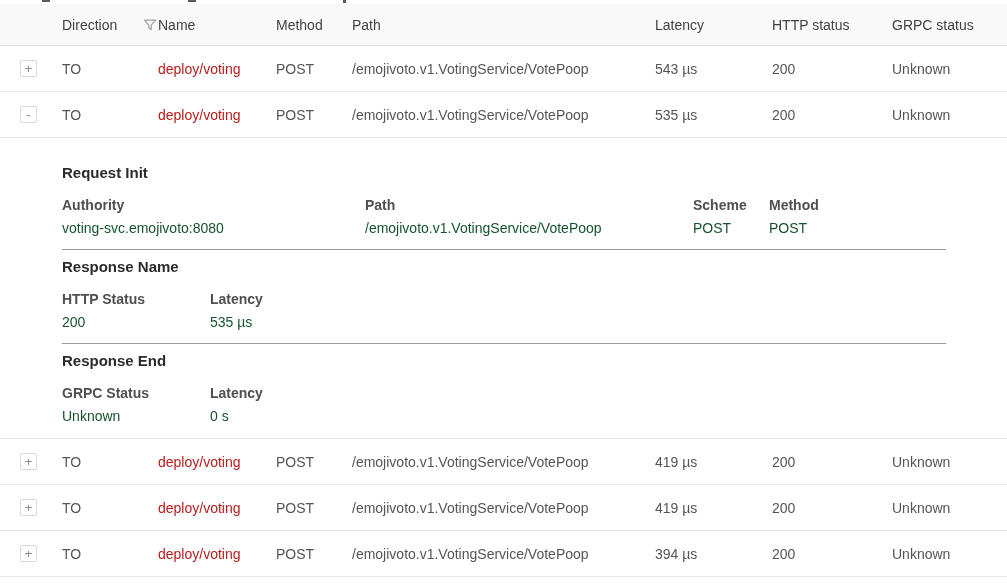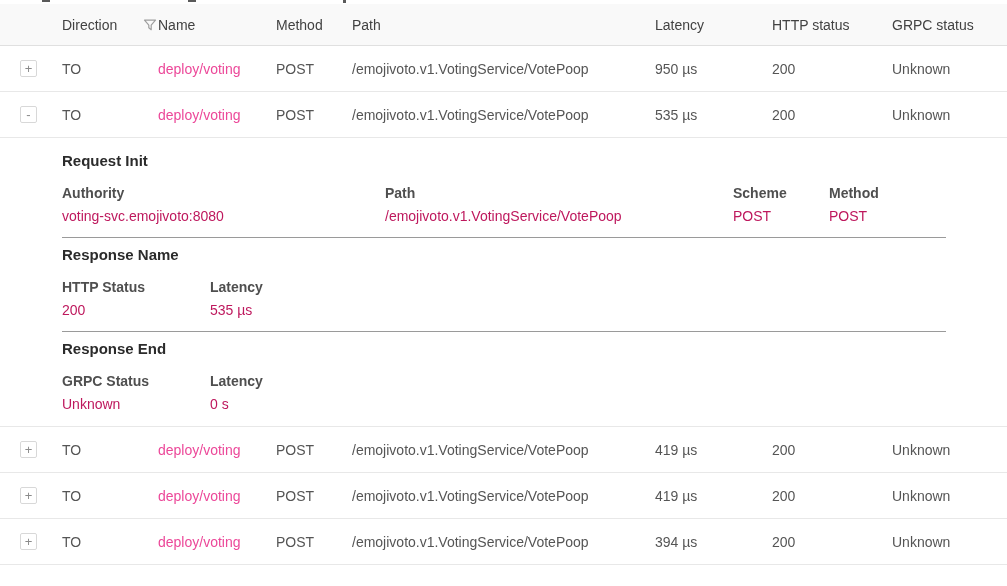--- a/index.html
+++ b/index.html
@@ -48,43 +48,43 @@
     border-radius: 2px;
     background: #ffffff;
     color: #8a8a8a;
     font-size: 13px;
     line-height: 1;
     display: flex; align-items: center; justify-content: center;
     font-family: "Liberation Sans", sans-serif;
     cursor: pointer;
   }
   .cell { white-space: nowrap; overflow: hidden; }
-  .link { color: #ec4899; text-decoration: none; cursor: pointer; }
+  .link { color: #b91c1c; text-decoration: none; cursor: pointer; }
 
   .detail {
     padding: 14px 61px 14px 62px;
     border-bottom: 1px solid #e8e8e8;
     background: #ffffff;
   }
   .section-title {
     font-size: 15px;
     font-weight: bold;
     color: #2b2b2b;
     margin-top: 8px;
   }
   .fields {
     display: grid;
     margin-top: 16px;
     font-size: 14px;
   }
-  .fields-request  { grid-template-columns: 303px 328px 76px 73px 1fr; gap: 20px; }
+  .fields-request  { grid-template-columns: 303px 328px 76px 73px 1fr; }
   .fields-resp-init { grid-template-columns: 148px 1fr; }
   .fields-resp-end  { grid-template-columns: 148px 152px 1fr; }
   .field-label { font-weight: bold; color: #4f4f4f; margin-bottom: 7px; white-space: nowrap; }
-  .field-value { color: #be185d; white-space: nowrap; }
+  .field-value { color: #14532d; white-space: nowrap; }
   .section-divider {
     border-bottom: 1px solid #9a9a9a;
     margin-top: 13px;
     margin-bottom: 7px;
   }
 </style>
 </head>
 <body>
 
 <div class="top-strip">
@@ -114,41 +114,41 @@
   </div>
 
   <div class="grid-row data-row">
     <div class="cell">
         <button class="expand-btn">+</button>
       </div>
     <div class="cell">TO</div>
     <div class="cell"><a class="link">deploy/voting</a></div>
     <div class="cell">POST</div>
     <div class="cell">/emojivoto.v1.VotingService/VotePoop</div>
-    <div class="cell">950 µs</div>
+    <div class="cell">543 µs</div>
     <div class="cell">200</div>
     <div class="cell">Unknown</div>
   </div>
 
   <div class="grid-row data-row">
     <div class="cell">
         <button class="expand-btn">-</button>
       </div>
     <div class="cell">TO</div>
     <div class="cell"><a class="link">deploy/voting</a></div>
     <div class="cell">POST</div>
     <div class="cell">/emojivoto.v1.VotingService/VotePoop</div>
     <div class="cell">535 µs</div>
     <div class="cell">200</div>
     <div class="cell">Unknown</div>
   </div>
 
   <div class="detail">
 
-    <div class="section-title" style="margin-top:0">Request Init</div>
+    <div class="section-title" style="margin-top:12px">Request Init</div>
     <div class="fields fields-request">
       <div>
         <div class="field-label">Authority</div>
         <div class="field-value">voting-svc.emojivoto:8080</div>
       </div>
       <div>
         <div class="field-label">Path</div>
         <div class="field-value">/emojivoto.v1.VotingService/VotePoop</div>
       </div>
       <div>

